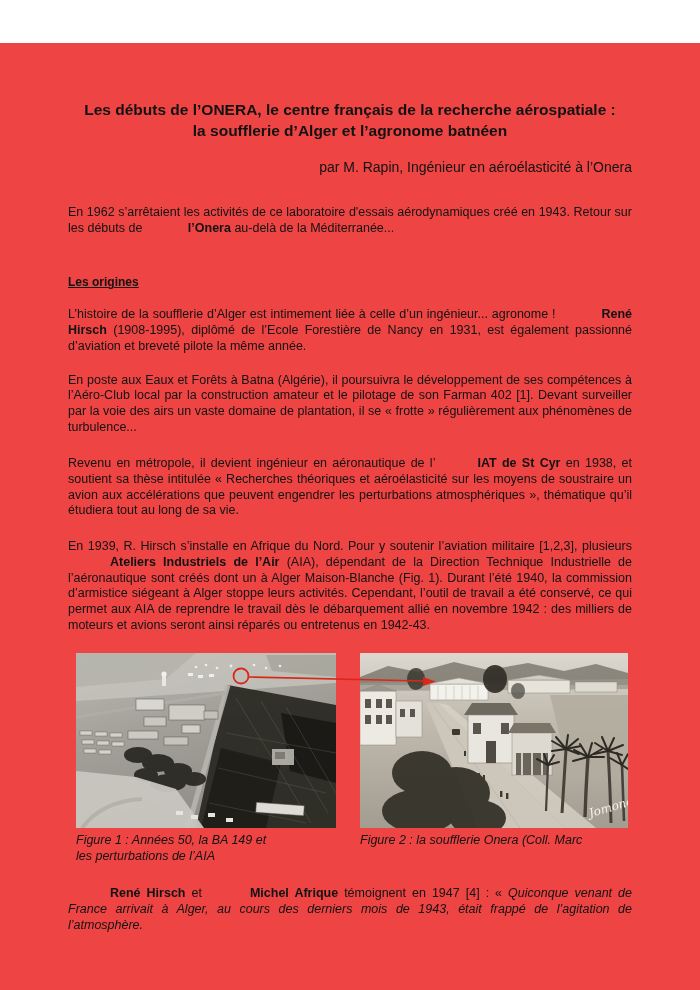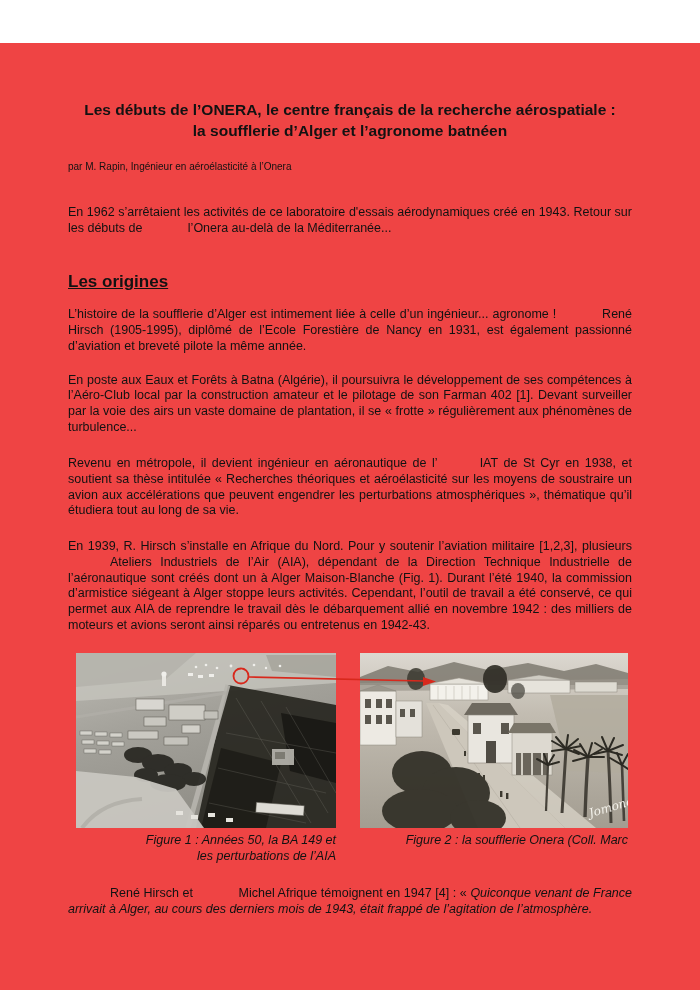--- a/index.html
+++ b/index.html
@@ -2,36 +2,36 @@
 <html lang="fr"><head>
 <meta charset="utf-8">
 <style>
   html,body{margin:0;padding:0;background:#ffffff;}
   .page{
     position:relative;width:700px;height:990px;background:#ef4444;
     font-family:"Liberation Sans", sans-serif;color:#121212;overflow:hidden;margin-top:43px;
   }
   .content{position:absolute;left:68px;top:0;width:564px;}
   .title{margin:56px 0 0 0;font-size:15.5px;line-height:21px;font-weight:bold;text-align:center;}
-  .byline{margin:17px 0 0 0;font-size:10px;line-height:18px;text-align:left;}
+  .byline{margin:17px 0 0 0;font-size:14px;line-height:18px;text-align:right;}
   .para{margin:0;font-size:12.5px;line-height:15.7px;text-align:justify;}
   .intro{margin-top:29px;}
-  .section-heading{margin:38px 0 0 0;font-size:17px;line-height:16px;font-weight:bold;text-decoration:underline;}
+  .section-heading{margin:38px 0 0 0;font-size:12px;line-height:16px;font-weight:bold;text-decoration:underline;}
   .p1{margin-top:17px;}
   .p2{margin-top:18px;}
   .p3{margin-top:21px;}
   .p4{margin-top:20px;}
   .closing{margin-top:22px;}
-  b{font-weight:normal;padding-left:42px;}
+  b{font-weight:bold;padding-left:42px;}
   .it{font-style:italic;}
   .figures-row{position:relative;margin-top:20px;padding-left:8px;display:flex;gap:24px;width:556px;}
   .photo{display:block;flex:0 0 auto;}
   .arrow-overlay{position:absolute;left:0;top:0;pointer-events:none;}
   .captions-row{margin-top:4px;padding-left:8px;display:flex;gap:24px;width:556px;}
-  .caption{font-size:12.5px;line-height:16px;font-style:italic;text-align:right;}
+  .caption{font-size:12.5px;line-height:16px;font-style:italic;text-align:left;}
   .cap1{width:260px;}
   .cap2{width:268px;}
 </style>
 </head>
 <body>
 
 <div class="page">
   <div class="content">
 
     <div class="title">
@@ -40,21 +40,21 @@
     </div>
 
     <div class="byline">
       <div>par M. Rapin, Ingénieur en aéroélasticité à l’Onera</div>
     </div>
 
     <p class="para intro"><span>En 1962 s’arrêtaient les activités de ce laboratoire d'essais aérodynamiques créé en 1943. Retour sur les débuts de </span><b>l’Onera</b><span> au-delà de la Méditerranée...</span></p>
 
     <h2 class="section-heading">Les origines</h2>
 
-    <p class="para p1"><span>L’histoire de la soufflerie d’Alger est intimement liée à celle d’un ingénieur... agronome ! </span><b>René Hirsch</b><span> (1905-1995), diplômé de l’Ecole Forestière de Nancy en 1931, est également passionné d’aviation et breveté pilote la même année.</span></p>
+    <p class="para p1"><span>L’histoire de la soufflerie d’Alger est intimement liée à celle d’un ingénieur... agronome ! </span><b>René Hirsch</b><span> (1908-1995), diplômé de l’Ecole Forestière de Nancy en 1931, est également passionné d’aviation et breveté pilote la même année.</span></p>
 
     <p class="para p2">En poste aux Eaux et Forêts à Batna (Algérie), il poursuivra le développement de ses compétences à l’Aéro-Club local par la construction amateur et le pilotage de son Farman 402 [1]. Devant surveiller par la voie des airs un vaste domaine de plantation, il se « frotte » régulièrement aux phénomènes de turbulence...</p>
 
     <p class="para p3"><span>Revenu en métropole, il devient ingénieur en aéronautique de l’</span><b>IAT de St Cyr</b><span> en 1938, et soutient sa thèse intitulée « Recherches théoriques et aéroélasticité sur les moyens de soustraire un avion aux accélérations que peuvent engendrer les perturbations atmosphériques », thématique qu’il étudiera tout au long de sa vie.</span></p>
 
     <p class="para p4"><span>En 1939, R. Hirsch s’installe en Afrique du Nord. Pour y soutenir l’aviation militaire [1,2,3], plusieurs </span><b>Ateliers Industriels de l’Air</b><span> (AIA), dépendant de la Direction Technique Industrielle de l’aéronautique sont créés dont un à Alger Maison-Blanche (Fig. 1). Durant l’été 1940, la commission d’armistice siégeant à Alger stoppe leurs activités. Cependant, l’outil de travail a été conservé, ce qui permet aux AIA de reprendre le travail dès le débarquement allié en novembre 1942 : des milliers de moteurs et avions seront ainsi réparés ou entretenus en 1942-43.</span></p>
 
     <div class="figures-row">
 
       <svg class="photo" width="260" height="175" viewBox="0 0 260 175">

